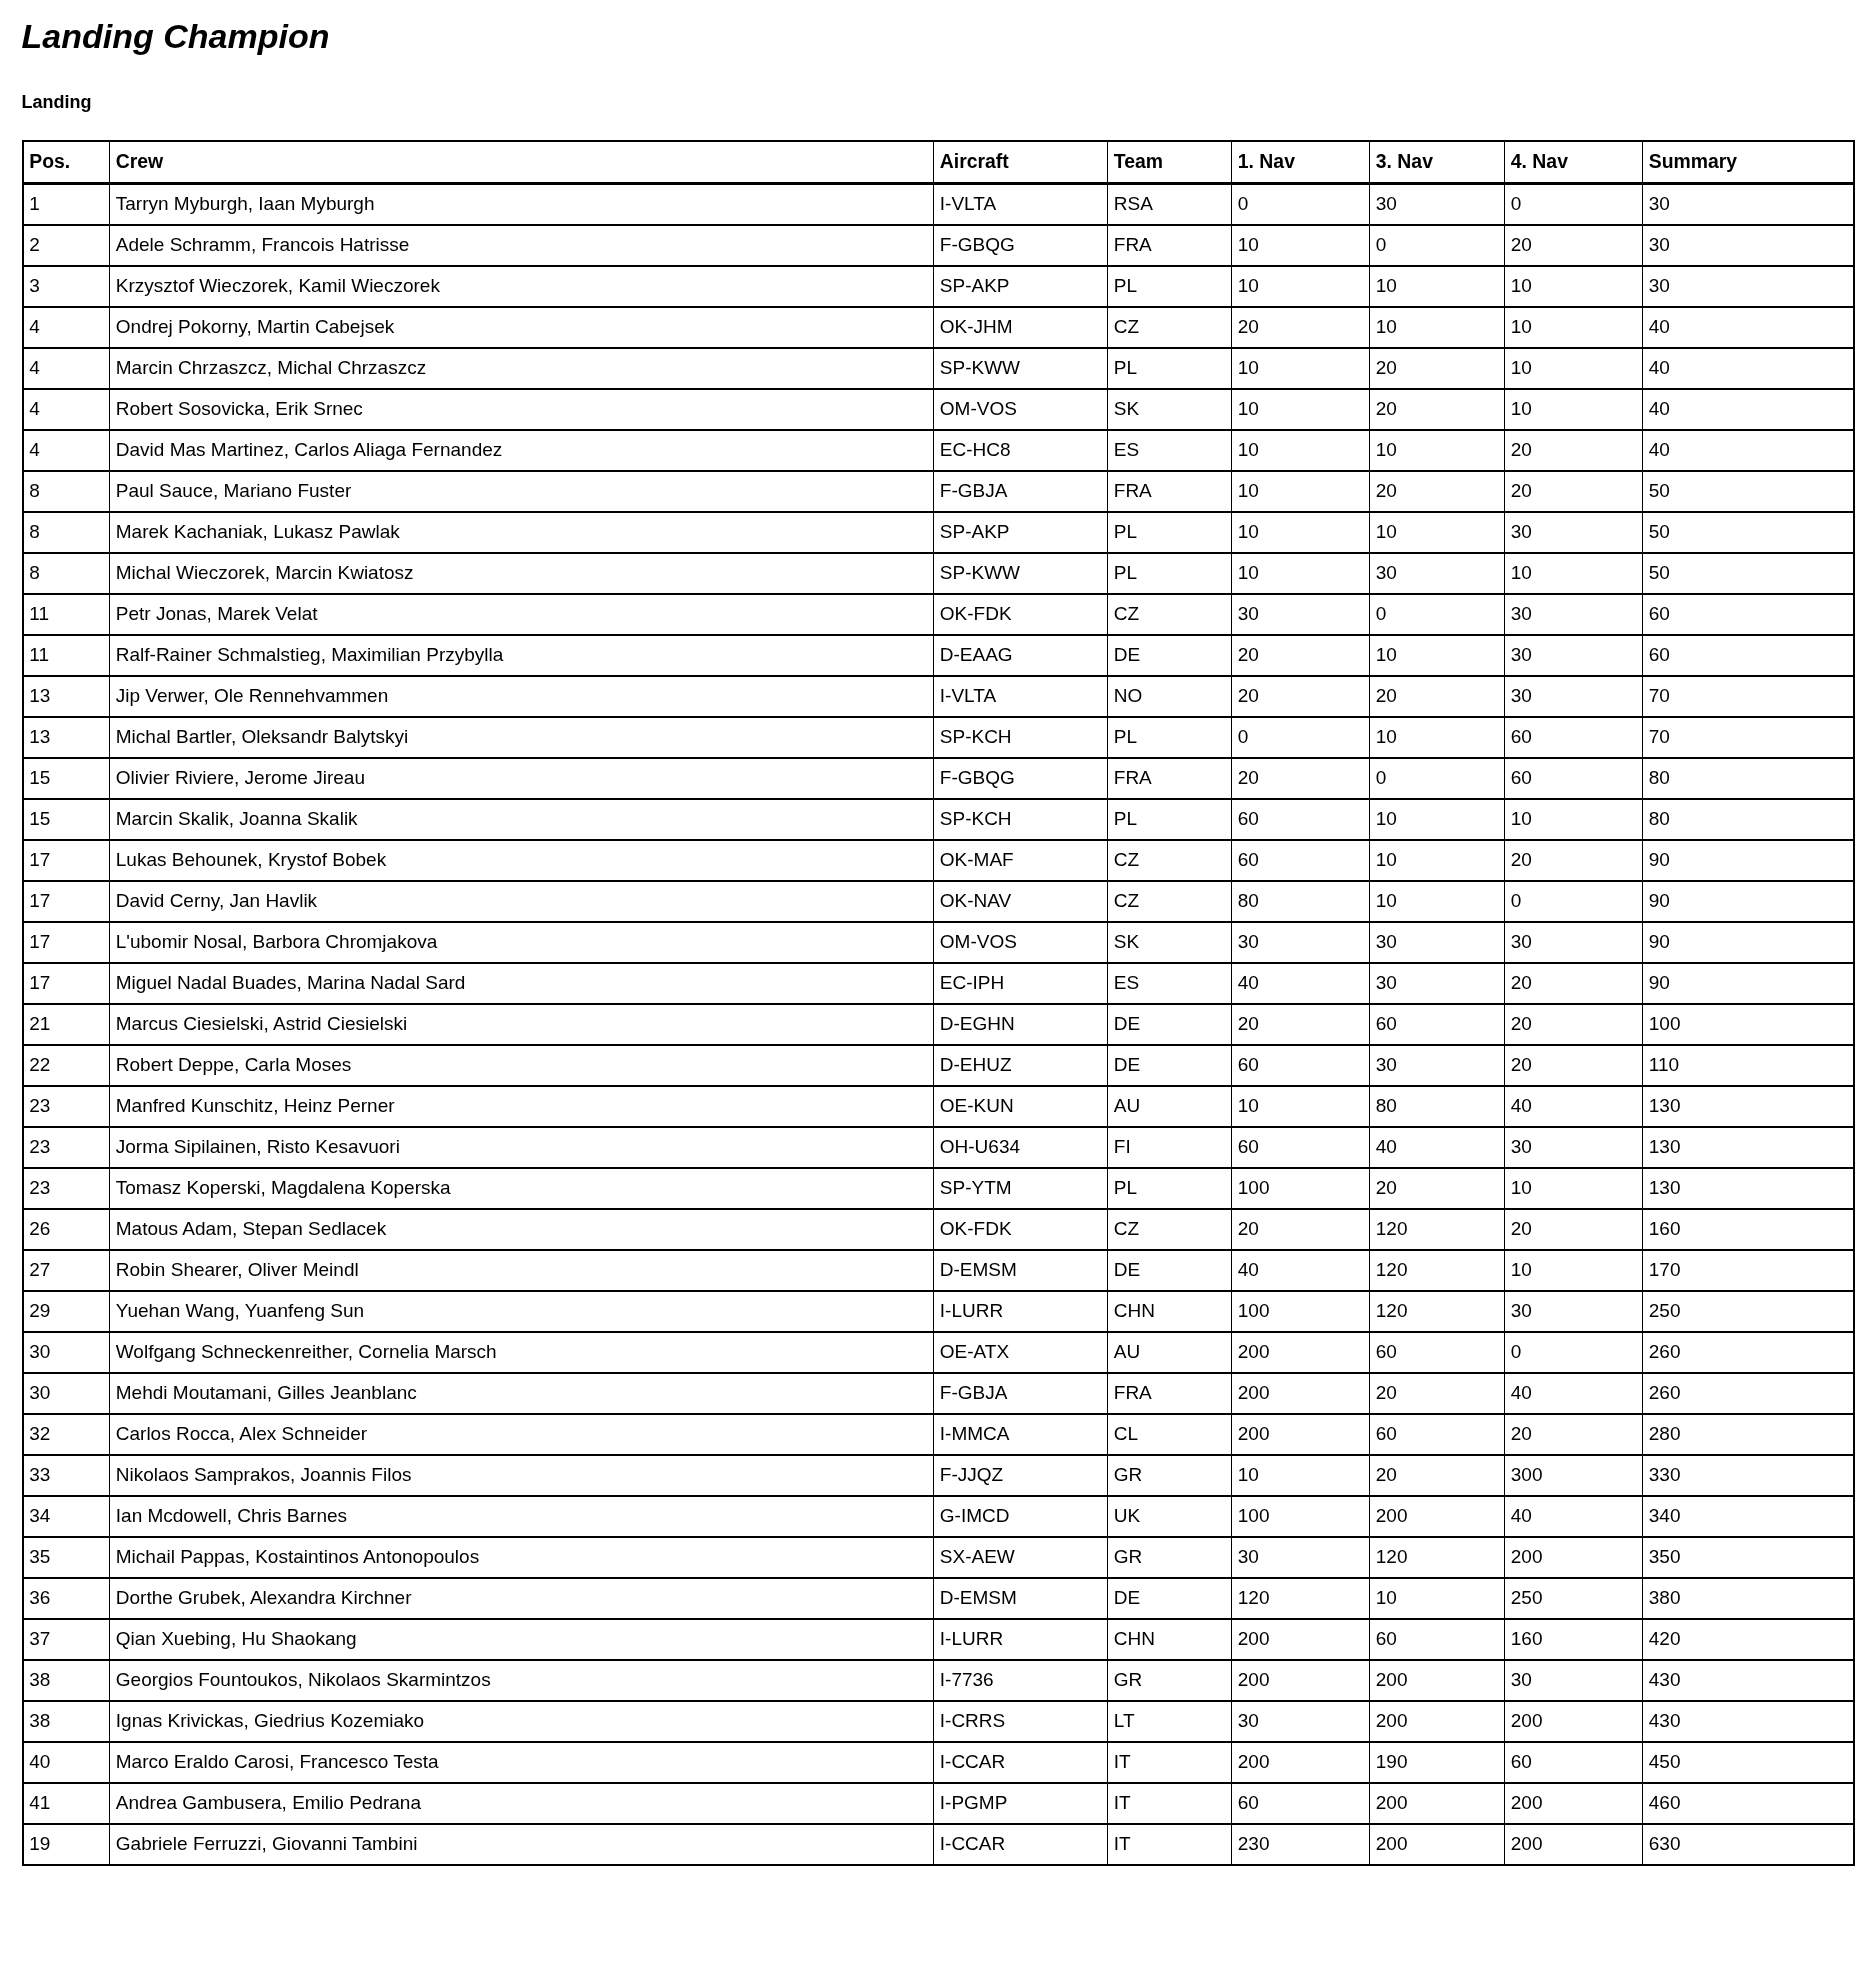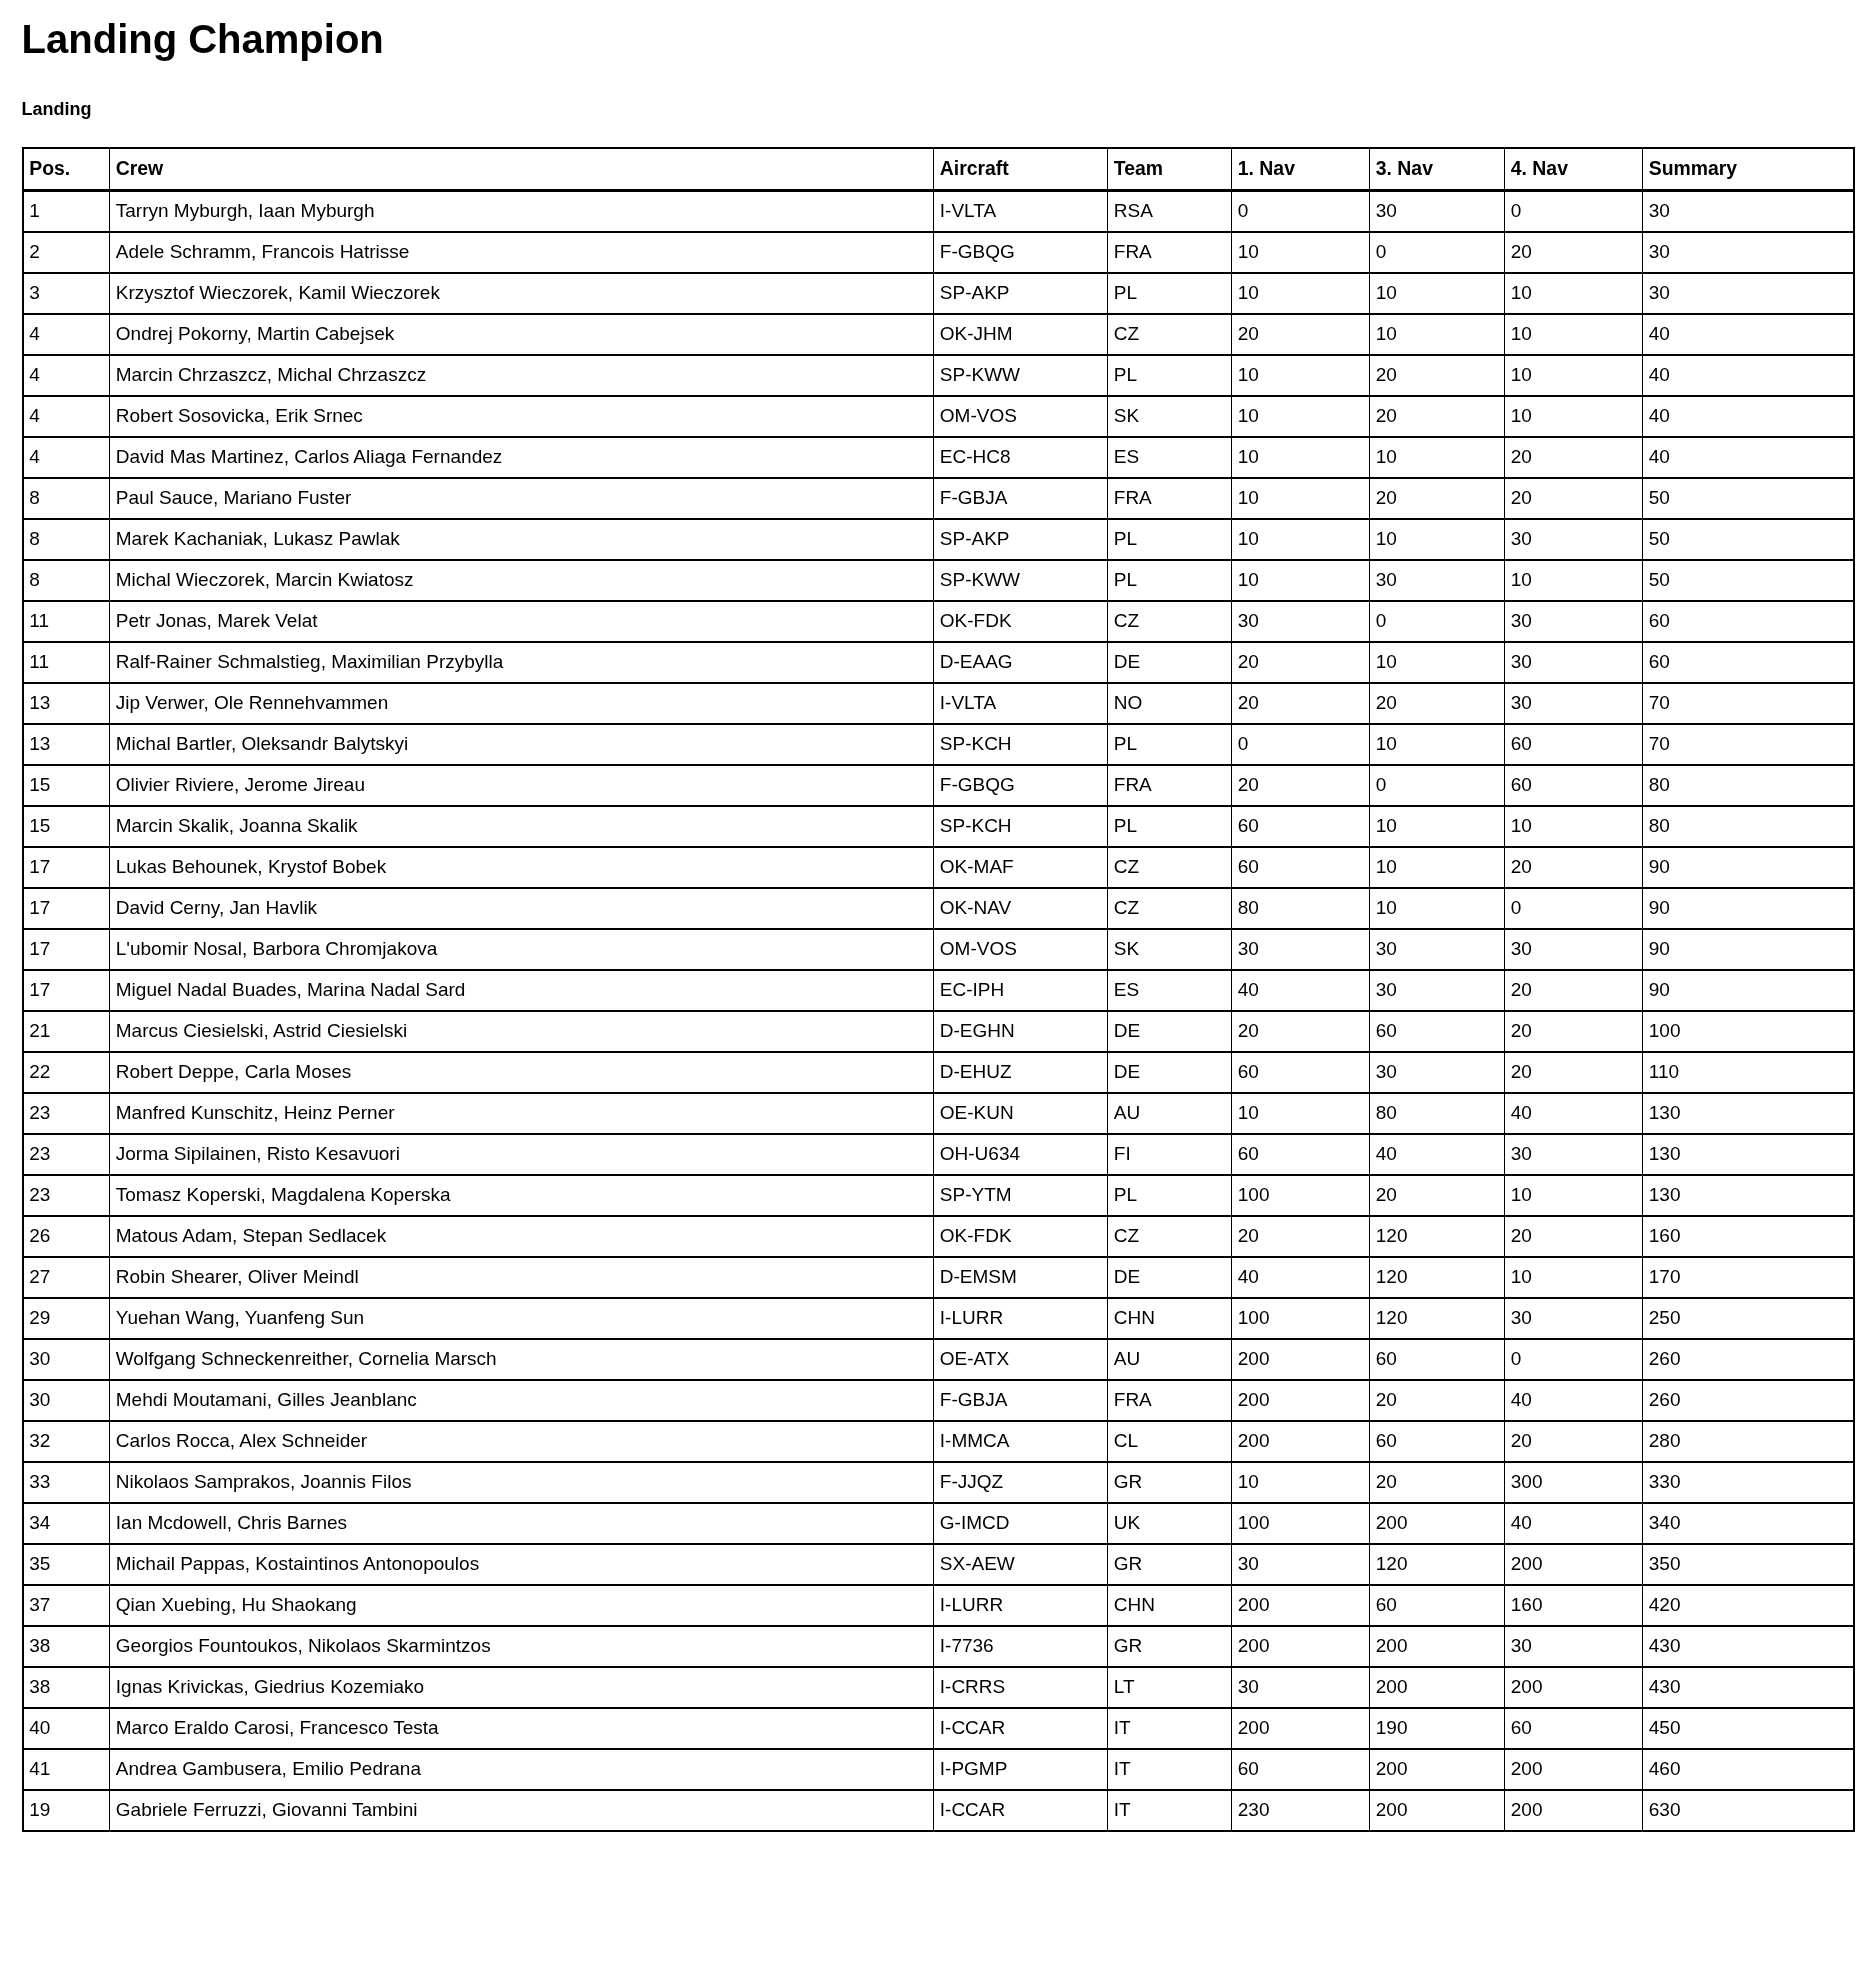--- a/index.html
+++ b/index.html
@@ -8,24 +8,25 @@
     font-family: "Liberation Sans", "DejaVu Sans", sans-serif;
     color: #000000;
   }
   .page {
     box-sizing: border-box;
     width: 1874px;
     min-height: 1985px;
     padding: 17px 21.6px 11.4px 21.6px;
   }
   .doc-title {
-    font-size: 40px;
+    font-size: 34px;
     font-weight: 700;
     line-height: 1.12;
     margin: 0;
+    font-style: italic;
   }
   .doc-subtitle {
     font-size: 18px;
     font-weight: 700;
     line-height: 1.1;
     margin: 38px 0 27px 0;
   }
   table.results {
     border-collapse: collapse;
     table-layout: fixed;
@@ -426,20 +427,30 @@
           <td>35</td>
           <td>Michail Pappas, Kostaintinos Antonopoulos</td>
           <td>SX-AEW</td>
           <td>GR</td>
           <td>30</td>
           <td>120</td>
           <td>200</td>
           <td>350</td>
         </tr>
         <tr>
+          <td>36</td>
+          <td>Dorthe Grubek, Alexandra Kirchner</td>
+          <td>D-EMSM</td>
+          <td>DE</td>
+          <td>120</td>
+          <td>10</td>
+          <td>250</td>
+          <td>380</td>
+        </tr>
+        <tr>
           <td>37</td>
           <td>Qian Xuebing, Hu Shaokang</td>
           <td>I-LURR</td>
           <td>CHN</td>
           <td>200</td>
           <td>60</td>
           <td>160</td>
           <td>420</td>
         </tr>
         <tr>

